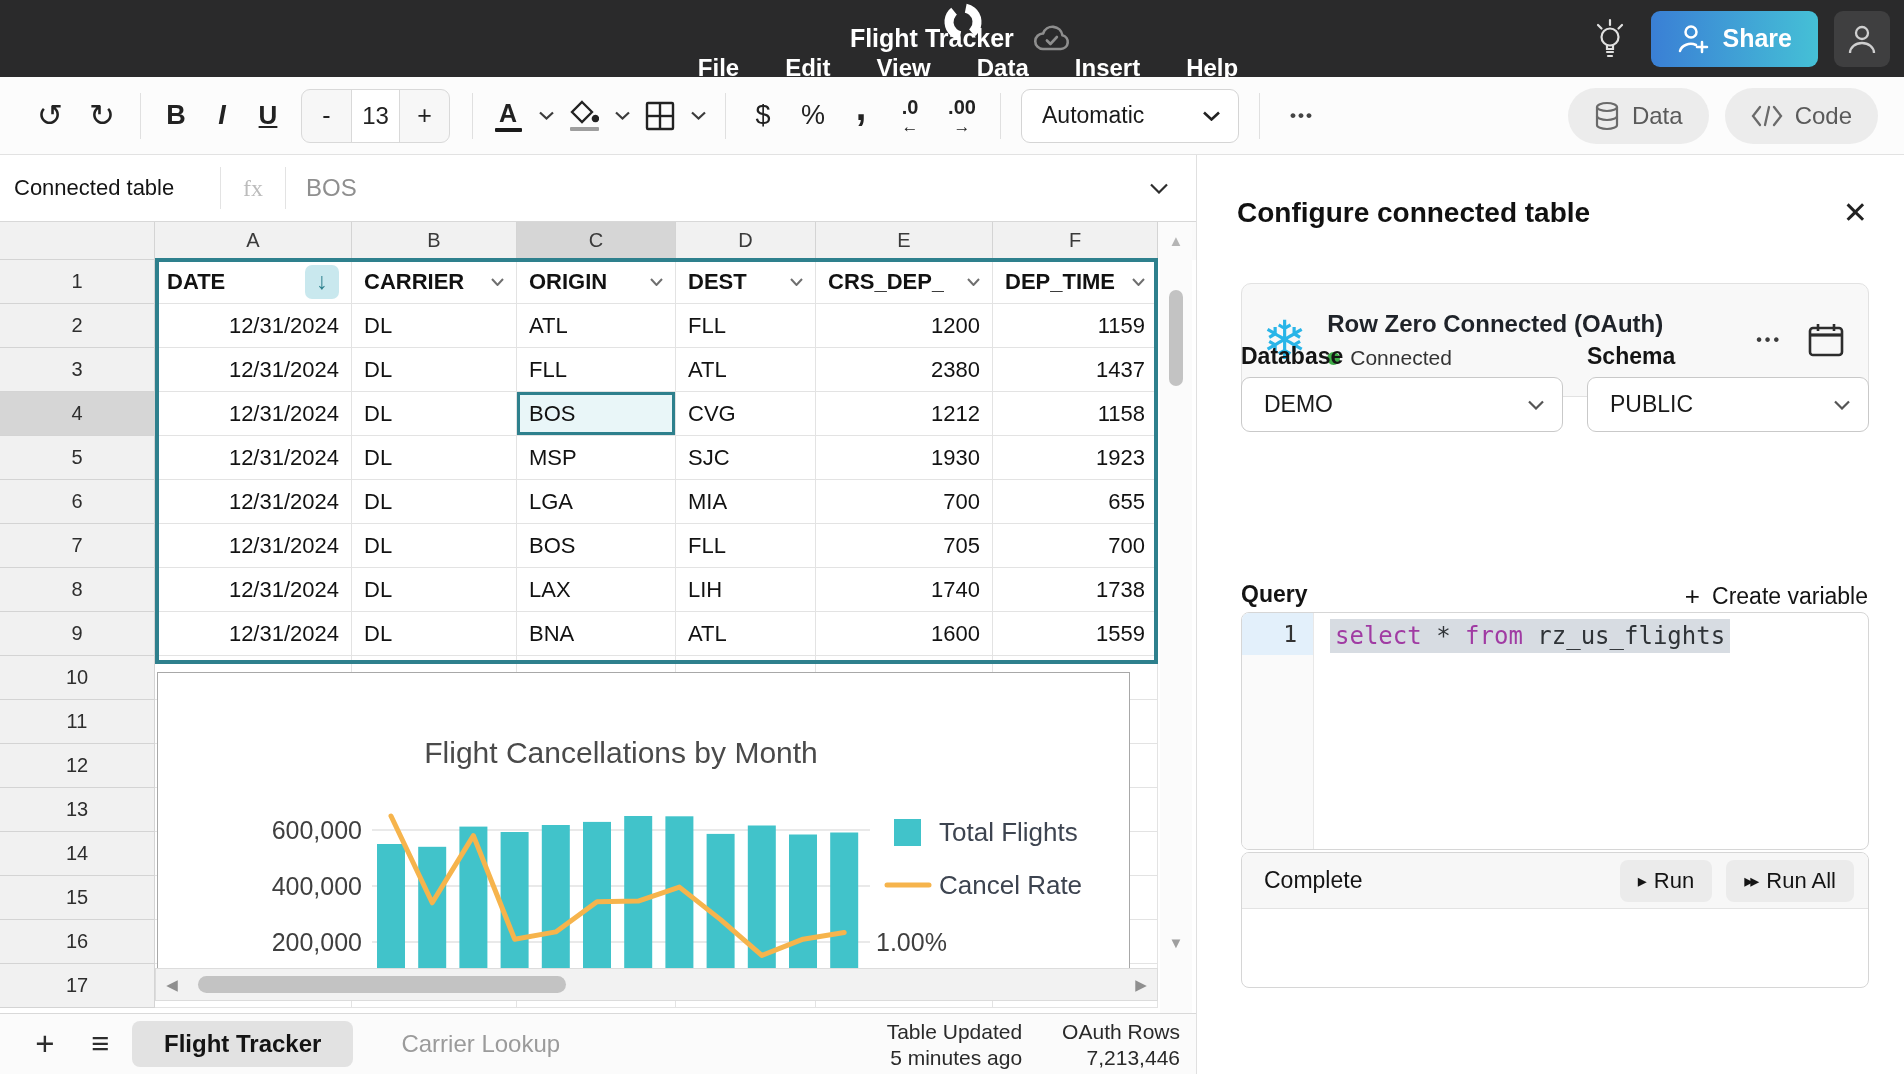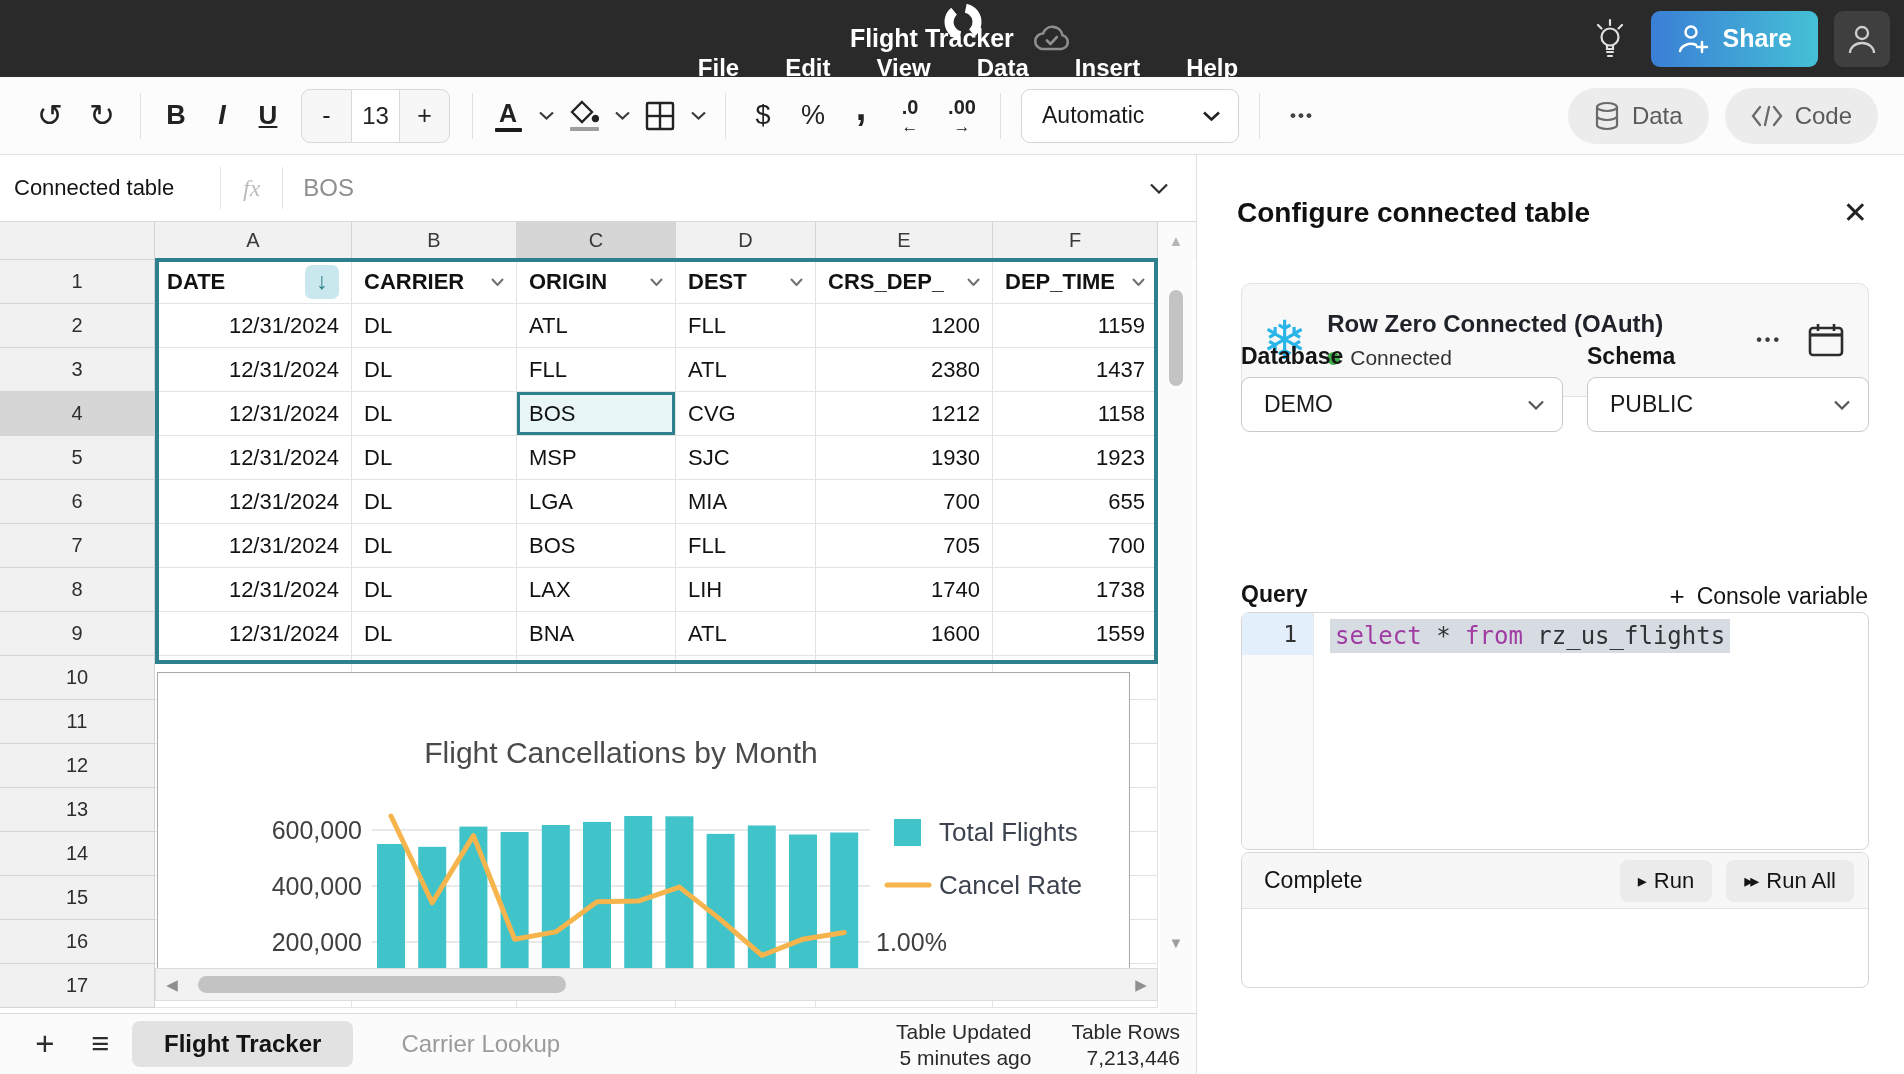--- a/index.html
+++ b/index.html
@@ -52,21 +52,21 @@
   .fmt-select span { font-size:23px; color:#1a1a1a; }
   .tb-overflow { font-size:17px; letter-spacing:2px; font-weight:700; color:#444; width:60px; }
   .tb-rightgroup { position:absolute; right:26px; top:88px; display:flex; gap:16px; }
   .pill-btn { height:56px; border-radius:28px; background:#ececec; display:flex; align-items:center; gap:12px;
     padding:0 26px; color:#5a5a5a; font-size:24px; }
   
   .formula-bar { position:absolute; left:0; top:155px; width:1196px; height:67px; background:#fff;
     border-bottom:1px solid #d8d8d8; display:flex; align-items:center; }
   .name-box { font-size:22px; color:#141414; padding:0 14px; min-width:220px; }
   .fb-div { width:1px; height:42px; background:#e3e3e3; }
-  .fx { font-size:24px; font-style:italic; color:#bcbcbc; padding:0 22px; font-family:"Liberation Serif",serif; }
+  .fx { font-size:24px; color:#bcbcbc; padding:0 22px; font-family:"Liberation Serif",serif; }
   .fb-value { font-size:24px; color:#8f8f8f; padding-left:20px; flex:1; }
   .fb-chev { padding-right:28px; }
   
   .sheet { position:absolute; left:0; top:222px; width:1196px; height:791px; background:#fff; overflow:hidden; }
   .col-letters { display:flex; height:38px; }
   .corner { width:155px; height:38px; background:#f1f1f1; border-right:1px solid #d4d4d4; border-bottom:1px solid #d4d4d4; }
   .col-letter { height:38px; background:#f1f1f1; border-right:1px solid #d4d4d4; border-bottom:1px solid #d4d4d4;
     display:flex; align-items:center; justify-content:center; font-size:20px; color:#3a3a3a; }
   .col-letter.sel { background:#d6d6d6; }
   .letters-fill { flex:1; background:#fafafa; }
@@ -560,21 +560,21 @@
     <div id="tabs" style="display:flex;">
         <div class="sheet-tab active">Flight Tracker</div>
         <div class="sheet-tab">Carrier Lookup</div>
       </div>
     <div class="tab-stats" id="tab-stats">
         <div class="stat">
           <div>Table Updated</div>
           <div>5 minutes ago</div>
         </div>
         <div class="stat">
-          <div>Table Rows</div>
+          <div>OAuth Rows</div>
           <div>7,213,446</div>
         </div>
       </div>
   </div>
 
   <aside class="panel">
     <div class="panel-title-row">
       <span class="panel-title">Configure connected table</span>
       <span class="close-x">✕</span>
     </div>
@@ -607,21 +607,21 @@
     </div>
     <div class="select-box" style="left:44px; top:222px; width:322px;">
       <span>DEMO</span>
       <svg width="16" height="10" viewBox="0 0 16 10" fill="none" stroke="#555" stroke-width="2.2">
           <polyline points="1,1.5 8,8.5 15,1.5"></polyline>
         </svg>
     </div>
     <span class="field-label" style="left:44px; top:426px;">Query</span>
     <div class="create-var">
       <span class="cv-plus">+</span>
-      <span>Console variable</span>
+      <span>Create variable</span>
     </div>
     <div class="query-editor">
       <div class="gutter">
         <div class="ln">1</div>
       </div>
       <div class="code-area">
         <span class="code-line" id="code-line"><span class="tok-keyword">select</span><span class="tok-plain"> * </span><span class="tok-keyword">from</span><span class="tok-plain"> rz_us_flights</span></span>
       </div>
     </div>
     <div class="console-box">

